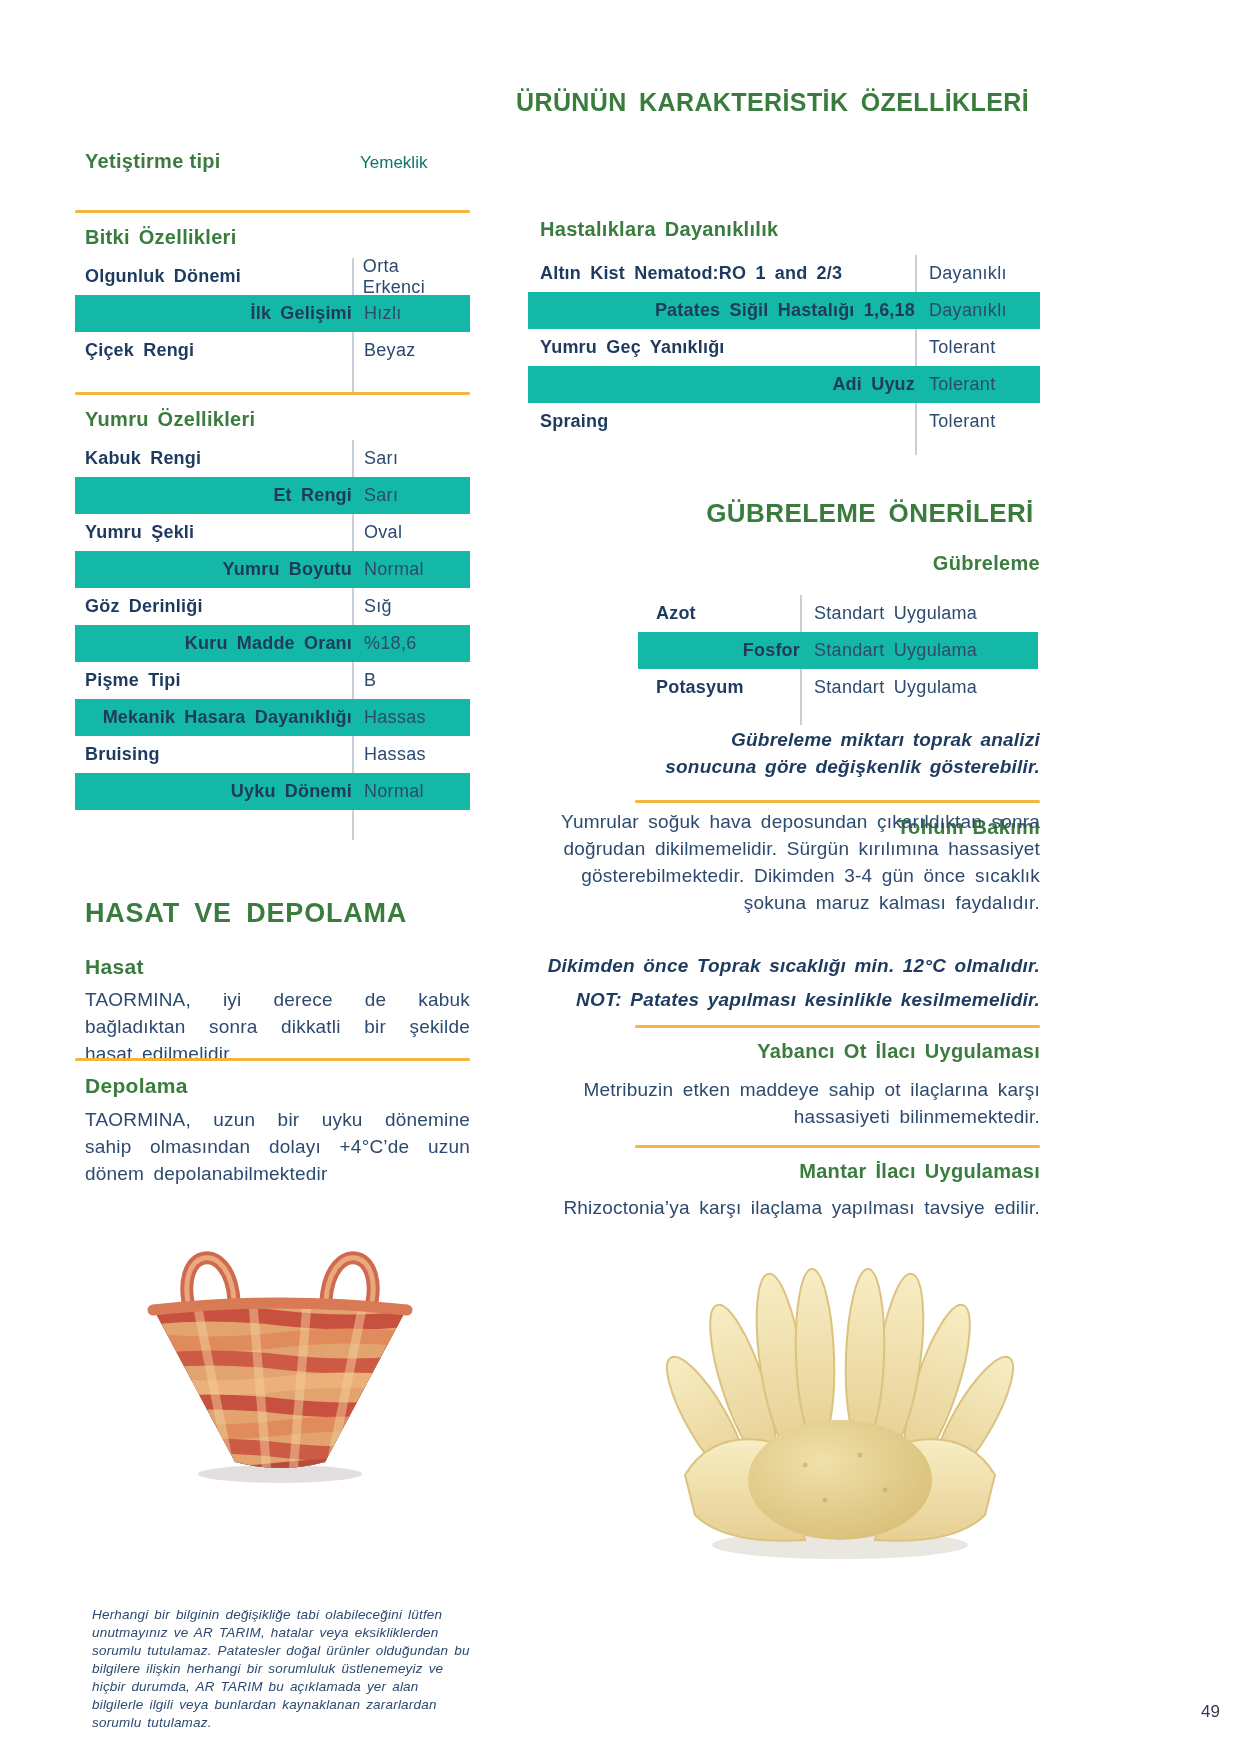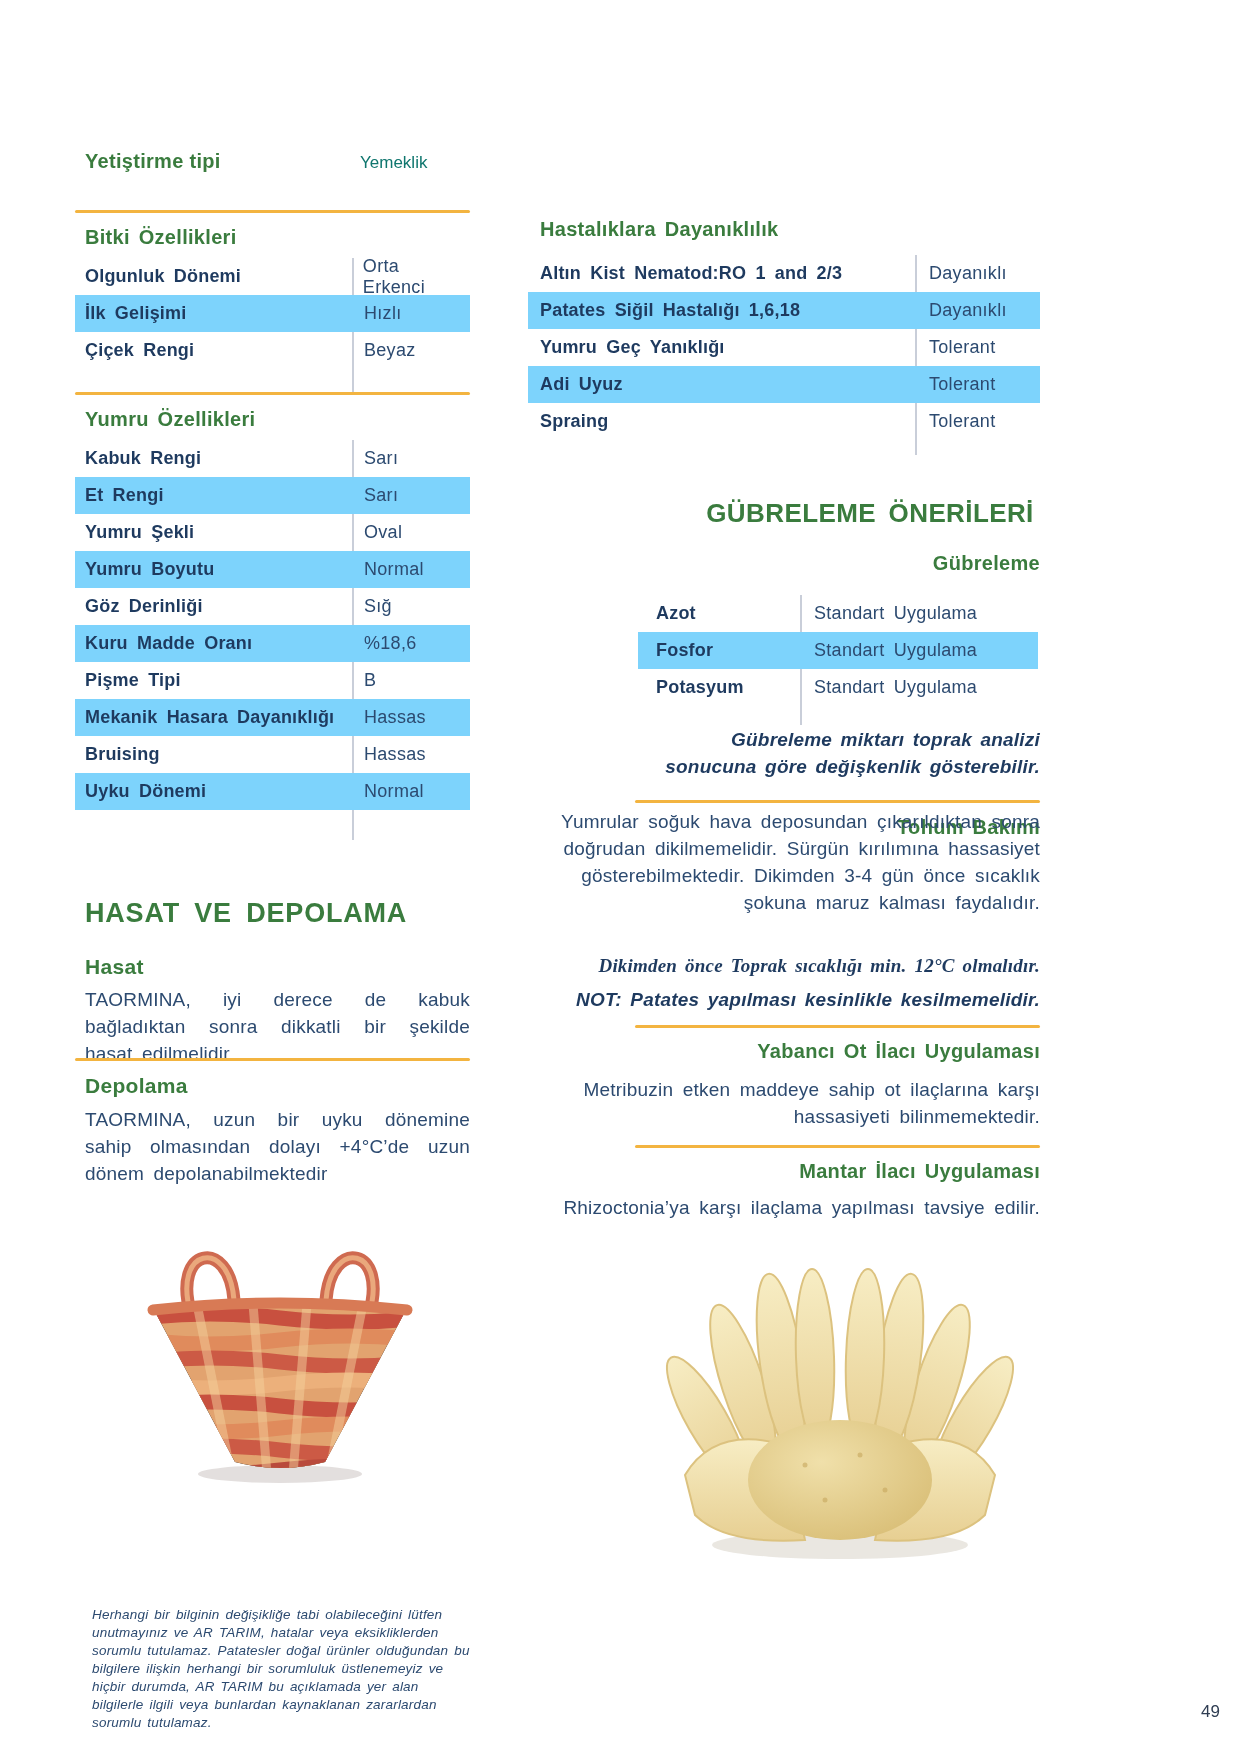--- a/index.html
+++ b/index.html
@@ -13,38 +13,39 @@
   .abs { position:absolute; }
 
   .yline { position:absolute; height:3px; background:#f3b440; border-radius:2px; }
 
   .sec-h { font-size:20px; letter-spacing:0.3px; word-spacing:3px; }
   .big-h { font-size:27px; letter-spacing:0.8px; word-spacing:6px; }
   .main-title { font-size:25px; letter-spacing:0.4px; word-spacing:5px; text-align:center; }
 
   .kv-table { position:absolute; }
   .kv-row { display:flex; align-items:center; height:37px; position:relative; }
-  .kv-row.shaded { background:#7dd3fc; }
+  .kv-row.shaded { background:#14b8a6;text-align:right; }
   .kv-label { font-weight:bold; color:#1e3a5f; font-size:18px; letter-spacing:0.2px; word-spacing:4px; }
   .kv-value { color:#2c4a70; font-size:18px; letter-spacing:0.3px; word-spacing:4px; }
   .vline { position:absolute; width:2px; background:#c9ced9; top:0; }
 
   .para { font-size:19px; line-height:27px; color:#2c4a70; letter-spacing:0.2px; word-spacing:4px; }
   .para-just { text-align:justify; }
   .para-right { text-align:right; }
   .note-bi { font-size:19px; line-height:27px; color:#1e3a5f; font-weight:bold; font-style:italic; text-align:right; letter-spacing:0.2px; word-spacing:3px; }
 
   .footer-text { font-size:13.5px; line-height:18px; color:#2c4a70; font-style:italic; letter-spacing:0.2px; word-spacing:2px; }
   .pagenum { font-size:17px; color:#2f3d52; text-align:right; }
 </style>
 </head>
 <body>
 
 <div class="page">
 
+  <div class="abs green main-title" style="left:505px; top:88px; width:535px;">ÜRÜNÜN KARAKTERİSTİK ÖZELLİKLERİ</div>
 
   <div class="abs" style="left:85px; top:150px; width:385px;">
     <span class="green" style="font-size:20px; letter-spacing:0.3px;">Yetiştirme tipi</span>
     <span class="navy-b" style="font-size:17px; position:absolute; left:275px; top:3px;">Yemeklik</span>
   </div>
 
   <div class="yline" style="left:75px; top:210px; width:395px;"></div>
 
   <div class="abs green sec-h" style="left:85px; top:226px;">Bitki Özellikleri</div>
 
@@ -205,21 +206,21 @@
       <div class="kv-value" style="padding-left:14px;">Standart Uygulama</div>
     </div>
   </div>
 
   <div class="abs note-bi" style="left:640px; top:726px; width:400px;">Gübreleme miktarı toprak analizi sonucuna göre değişkenlik gösterebilir.</div>
 
   <div class="yline" style="left:635px; top:800px; width:405px;"></div>
 
   <div class="abs green sec-h" style="left:640px; top:816px; width:400px; text-align:right;">Tohum Bakımı</div>
   <div class="abs para para-right" style="left:520px; top:808px; width:520px;">Yumrular soğuk hava deposundan çıkarıldıktan sonra doğrudan dikilmemelidir. Sürgün kırılımına hassasiyet gösterebilmektedir. Dikimden 3-4 gün önce sıcaklık şokuna maruz kalması faydalıdır.</div>
-  <div class="abs note-bi" style="left:520px; top:952px; width:520px;font-family:Liberation Serif, serif;">Dikimden önce Toprak sıcaklığı min. 12°C olmalıdır.</div>
+  <div class="abs note-bi" style="left:520px; top:952px; width:520px;">Dikimden önce Toprak sıcaklığı min. 12°C olmalıdır.</div>
   <div class="abs note-bi" style="left:520px; top:986px; width:520px;">NOT: Patates yapılması kesinlikle kesilmemelidir.</div>
 
   <div class="yline" style="left:635px; top:1025px; width:405px;"></div>
 
   <div class="abs green sec-h" style="left:640px; top:1040px; width:400px; text-align:right;">Yabancı Ot İlacı Uygulaması</div>
   <div class="abs para para-right" style="left:540px; top:1076px; width:500px;">Metribuzin etken maddeye sahip ot ilaçlarına karşı hassasiyeti bilinmemektedir.</div>
 
   <div class="yline" style="left:635px; top:1145px; width:405px;"></div>
 
   <div class="abs green sec-h" style="left:640px; top:1160px; width:400px; text-align:right;">Mantar İlacı Uygulaması</div>

